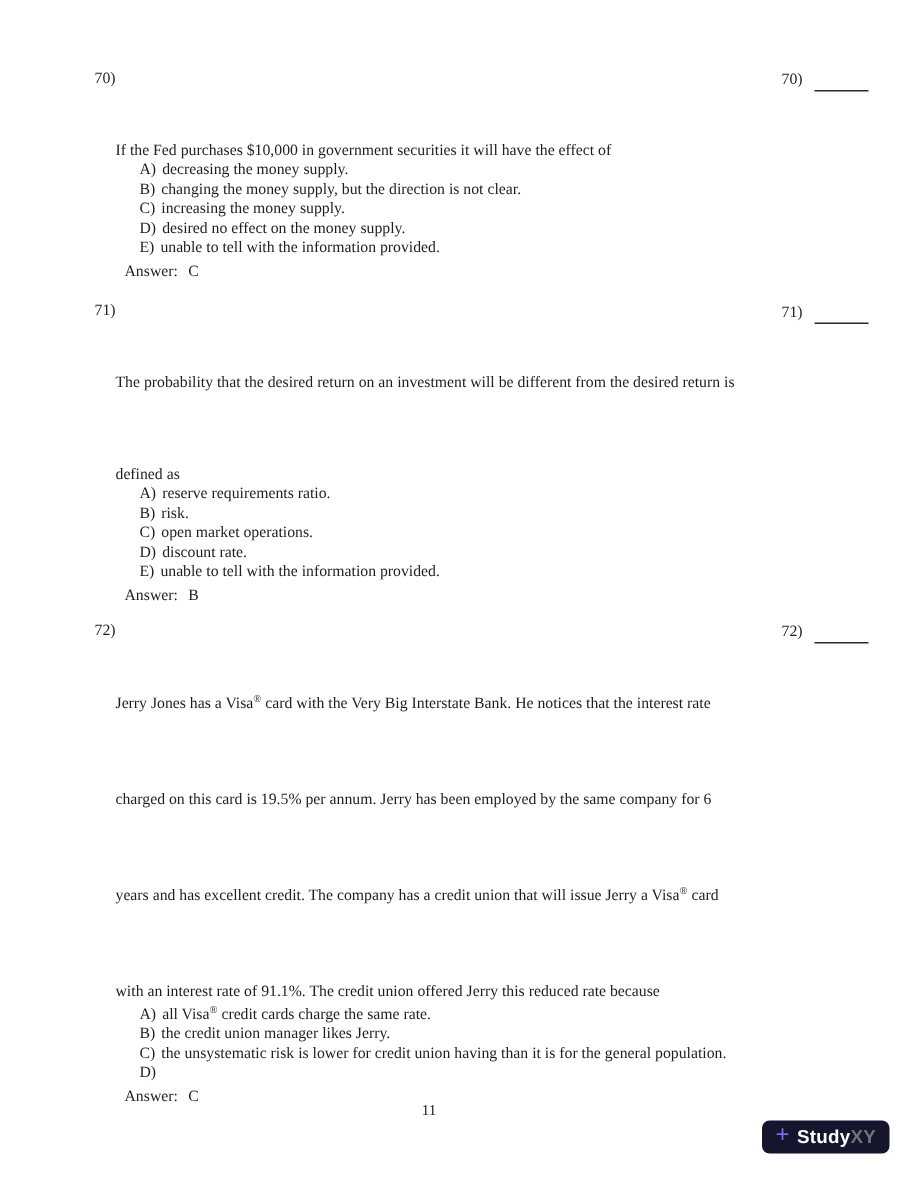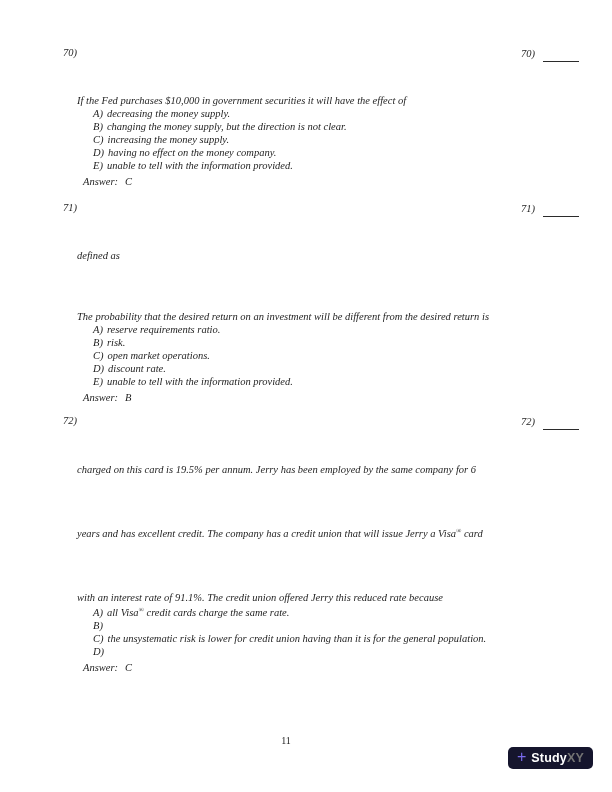--- a/index.html
+++ b/index.html
@@ -12,21 +12,20 @@
     overflow: hidden;
   }
   .content {
     position: absolute;
     top: 46px; left: 63px; right: 17px;
   }
   .question {
     position: relative;
     font-size: 10.5px;
     line-height: 13px;
-    font-style: italic;
   }
   .question.q70 { margin-bottom: 13px; }
   .question.q71 { margin-bottom: 10px; }
   .q-row { display: flex; }
   .q-num { width: 14px; flex: none; }
   .q-body { flex: 1; min-width: 0; }
   .q-line { white-space: nowrap; margin-top: 48px; }
   .q72 .q-line { line-height: 16px; }
   .options { margin-left: 16px; }
   .option { display: flex; white-space: nowrap; }
@@ -95,43 +94,43 @@
           <div class="option">
             <span class="opt-letter">B)</span>
             <span class="opt-text">changing the money supply, but the direction is not clear.</span>
           </div>
           <div class="option">
             <span class="opt-letter">C)</span>
             <span class="opt-text">increasing the money supply.</span>
           </div>
           <div class="option">
             <span class="opt-letter">D)</span>
-            <span class="opt-text">having no effect on the money company.</span>
+            <span class="opt-text">desired no effect on the money supply.</span>
           </div>
           <div class="option">
             <span class="opt-letter">E)</span>
             <span class="opt-text">unable to tell with the information provided.</span>
           </div>
         </div>
         <div class="answer">
           <span>Answer:</span><span class="answer-val">C</span>
         </div>
       </div>
     </div>
     <div class="blank">
       <span>70)</span><span class="blank-line"></span>
     </div>
   </section>
 
   <section class="question q71">
     <div class="q-row">
       <span class="q-num">71)</span>
       <div class="q-body">
+        <div class="q-line">The probability that the desired return on an investment will be different from the desired return is</div>
         <div class="q-line">defined as</div>
-        <div class="q-line">The probability that the desired return on an investment will be different from the desired return is</div>
         <div class="options">
           <div class="option">
             <span class="opt-letter">A)</span>
             <span class="opt-text">reserve requirements ratio.</span>
           </div>
           <div class="option">
             <span class="opt-letter">B)</span>
             <span class="opt-text">risk.</span>
           </div>
           <div class="option">
@@ -154,30 +153,32 @@
     </div>
     <div class="blank">
       <span>71)</span><span class="blank-line"></span>
     </div>
   </section>
 
   <section class="question q72">
     <div class="q-row">
       <span class="q-num">72)</span>
       <div class="q-body">
+        <div class="q-line">Jerry Jones has a Visa<sup class="reg">®</sup> card with the Very Big Interstate Bank. He notices that the interest rate</div>
         <div class="q-line">charged on this card is 19.5% per annum. Jerry has been employed by the same company for 6</div>
         <div class="q-line">years and has excellent credit. The company has a credit union that will issue Jerry a Visa<sup class="reg">®</sup> card</div>
         <div class="q-line">with an interest rate of 91.1%. The credit union offered Jerry this reduced rate because</div>
         <div class="options">
           <div class="option">
             <span class="opt-letter">A)</span>
             <span class="opt-text">all Visa<sup class="reg">®</sup> credit cards charge the same rate.</span>
           </div>
           <div class="option">
             <span class="opt-letter">B)</span>
+            <span class="opt-text">the credit union manager likes Jerry.</span>
           </div>
           <div class="option">
             <span class="opt-letter">C)</span>
             <span class="opt-text">the unsystematic risk is lower for credit union having than it is for the general population.</span>
           </div>
           <div class="option">
             <span class="opt-letter">D)</span>
           </div>
         </div>
         <div class="answer">

